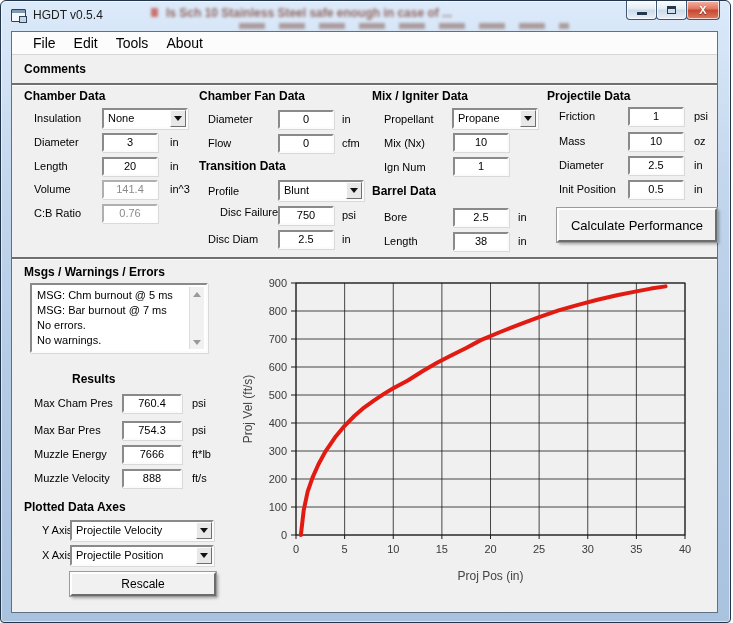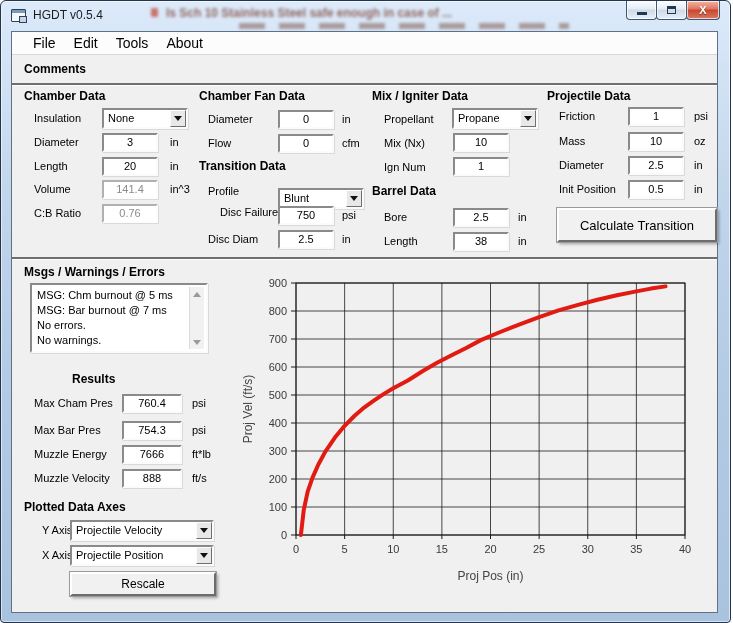--- a/index.html
+++ b/index.html
@@ -136,21 +136,21 @@
     <span class="lbl b" style="left:187px;top:57px;">Chamber Fan Data</span>
     <span class="lbl" style="left:196px;top:81px;">Diameter</span>
     <div class="fld sunken" style="left:266px;top:78px;">0</div>
     <span class="unit" style="left:330px;top:81px;">in</span>
     <span class="lbl" style="left:196px;top:105px;">Flow</span>
     <div class="fld sunken" style="left:266px;top:102px;">0</div>
     <span class="unit" style="left:330px;top:105px;">cfm</span>
 
     <span class="lbl b" style="left:187px;top:127px;">Transition Data</span>
     <span class="lbl" style="left:196px;top:153px;">Profile</span>
-    <div class="cmb" style="left:266px;top:148px;margin-top:8px;">
+    <div class="cmb" style="left:266px;top:148px;">
       <span class="cmb-txt">Blunt</span>
       <span class="cmb-btn">
           <span class="arr"></span>
         </span>
     </div>
     <span class="lbl" style="left:196px;top:174px;margin-left:12px;">Disc Failure</span>
     <div class="fld sunken" style="left:266px;top:174px;">750</div>
     <span class="unit" style="left:330px;top:177px;">psi</span>
     <span class="lbl" style="left:196px;top:201px;">Disc Diam</span>
     <div class="fld sunken" style="left:266px;top:198px;">2.5</div>
@@ -184,21 +184,21 @@
     <span class="lbl" style="left:547px;top:103px;">Mass</span>
     <div class="fld sunken" style="left:616px;top:100px;">10</div>
     <span class="unit" style="left:682px;top:103px;">oz</span>
     <span class="lbl" style="left:547px;top:127px;">Diameter</span>
     <div class="fld sunken" style="left:616px;top:124px;">2.5</div>
     <span class="unit" style="left:682px;top:127px;">in</span>
     <span class="lbl" style="left:547px;top:151px;">Init Position</span>
     <div class="fld sunken" style="left:616px;top:148px;">0.5</div>
     <span class="unit" style="left:682px;top:151px;">in</span>
 
-    <div class="btn3d" style="left:545px;top:176px;width:160px;height:34px;font-size:13px;">Calculate Transition</div>
+    <div class="btn3d" style="left:545px;top:176px;width:160px;height:34px;font-size:13px;">Calculate Performance</div>
 
     <div class="divider" style="top:225px;"></div>
 
     <span class="lbl b" style="left:12px;top:233px;">Msgs / Warnings / Errors</span>
     <div class="listbox sunken">
       <div class="msg-line">MSG: Chm burnout @ 5 ms</div>
       <div class="msg-line">MSG: Bar burnout @ 7 ms</div>
       <div class="msg-line">No errors.</div>
       <div class="msg-line">No warnings.</div>
       <div class="scrollbar">

